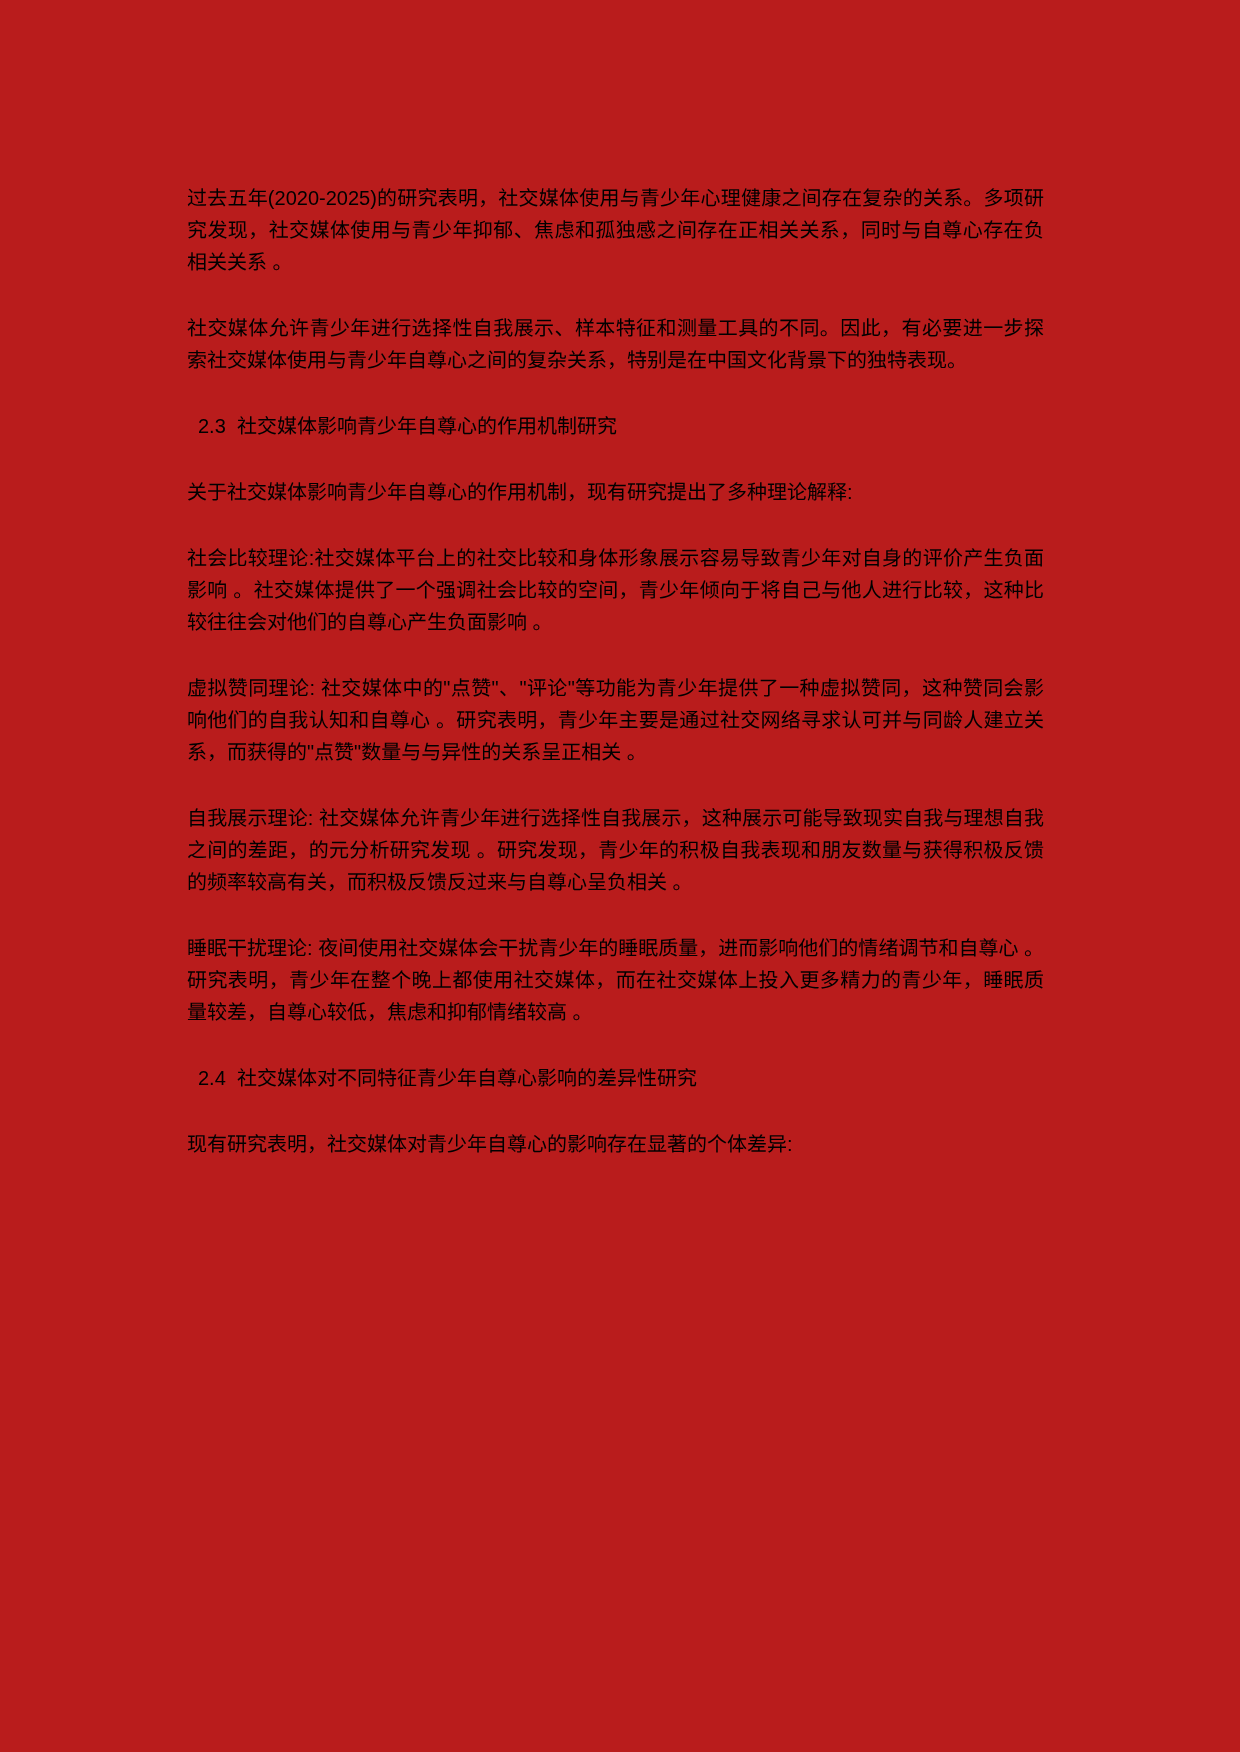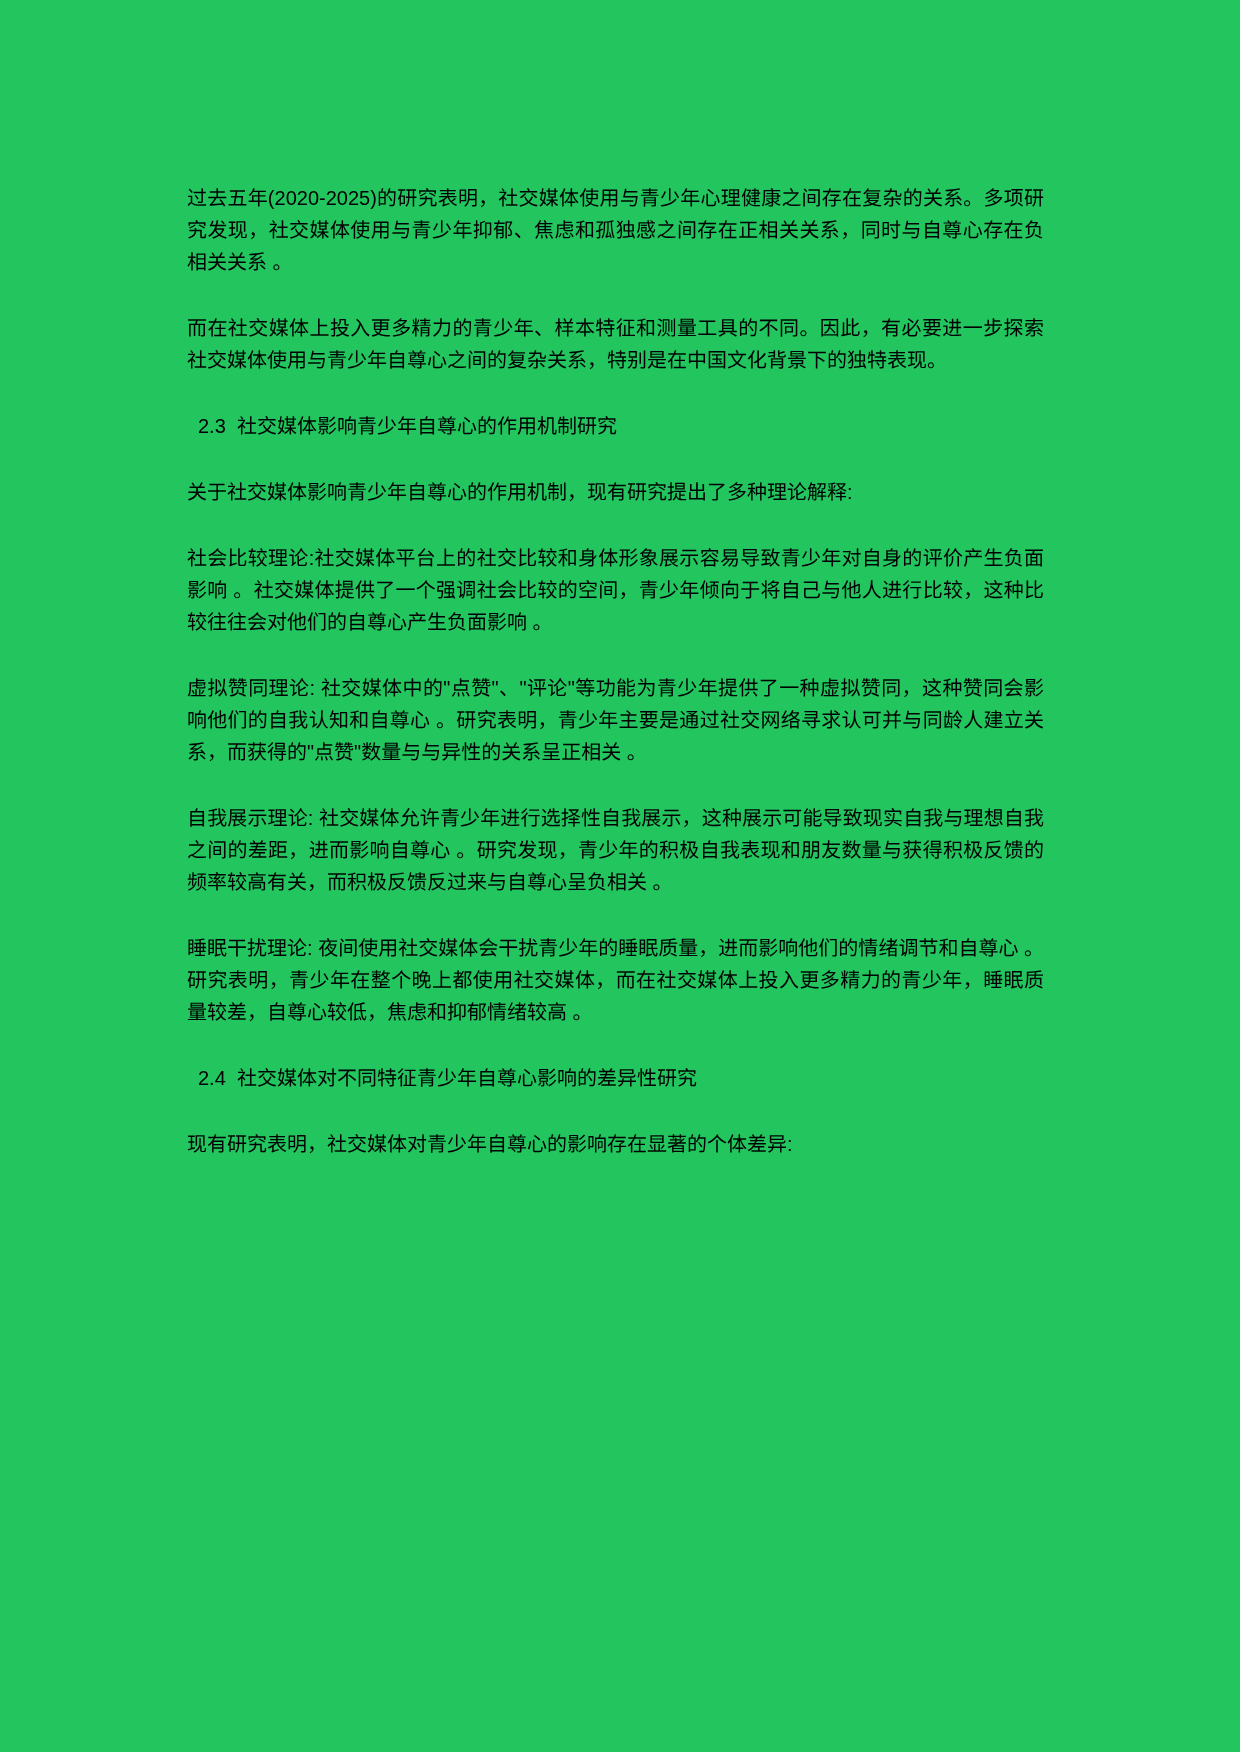--- a/index.html
+++ b/index.html
@@ -10,21 +10,21 @@
   body {
     width: 1240px;
     height: 1752px;
     overflow: hidden;
     font-family: "Liberation Sans", sans-serif;
   }
   .page {
     box-sizing: border-box;
     width: 1240px;
     height: 1752px;
-    background: #22c55e;
+    background: #b91c1c;
     padding: 182px 196px 0 187px;
   }
   .content {
     width: 857px;
   }
   .block {
     margin: 0 0 34px 0;
     font-size: 20px;
     line-height: 32px;
     color: #000000;
@@ -37,23 +37,23 @@
     text-align: left;
     margin-left: 11px;
   }
 </style>
 </head>
 <body>
 
 <div class="page">
   <div class="content">
       <p class="block paragraph">过去五年(2020-2025)的研究表明，社交媒体使用与青少年心理健康之间存在复杂的关系。多项研究发现，社交媒体使用与青少年抑郁、焦虑和孤独感之间存在正相关关系，同时与自尊心存在负相关关系 。</p>
-      <p class="block paragraph">而在社交媒体上投入更多精力的青少年、样本特征和测量工具的不同。因此，有必要进一步探索社交媒体使用与青少年自尊心之间的复杂关系，特别是在中国文化背景下的独特表现。</p>
+      <p class="block paragraph">社交媒体允许青少年进行选择性自我展示、样本特征和测量工具的不同。因此，有必要进一步探索社交媒体使用与青少年自尊心之间的复杂关系，特别是在中国文化背景下的独特表现。</p>
       <p class="block heading">2.3  社交媒体影响青少年自尊心的作用机制研究</p>
       <p class="block paragraph">关于社交媒体影响青少年自尊心的作用机制，现有研究提出了多种理论解释:</p>
       <p class="block paragraph">社会比较理论:社交媒体平台上的社交比较和身体形象展示容易导致青少年对自身的评价产生负面影响 。社交媒体提供了一个强调社会比较的空间，青少年倾向于将自己与他人进行比较，这种比较往往会对他们的自尊心产生负面影响 。</p>
       <p class="block paragraph">虚拟赞同理论: 社交媒体中的"点赞"、"评论"等功能为青少年提供了一种虚拟赞同，这种赞同会影响他们的自我认知和自尊心 。研究表明，青少年主要是通过社交网络寻求认可并与同龄人建立关系，而获得的"点赞"数量与与异性的关系呈正相关 。</p>
-      <p class="block paragraph">自我展示理论: 社交媒体允许青少年进行选择性自我展示，这种展示可能导致现实自我与理想自我之间的差距，进而影响自尊心 。研究发现，青少年的积极自我表现和朋友数量与获得积极反馈的频率较高有关，而积极反馈反过来与自尊心呈负相关 。</p>
+      <p class="block paragraph">自我展示理论: 社交媒体允许青少年进行选择性自我展示，这种展示可能导致现实自我与理想自我之间的差距，的元分析研究发现 。研究发现，青少年的积极自我表现和朋友数量与获得积极反馈的频率较高有关，而积极反馈反过来与自尊心呈负相关 。</p>
       <p class="block paragraph">睡眠干扰理论: 夜间使用社交媒体会干扰青少年的睡眠质量，进而影响他们的情绪调节和自尊心 。研究表明，青少年在整个晚上都使用社交媒体，而在社交媒体上投入更多精力的青少年，睡眠质量较差，自尊心较低，焦虑和抑郁情绪较高 。</p>
       <p class="block heading">2.4  社交媒体对不同特征青少年自尊心影响的差异性研究</p>
       <p class="block paragraph">现有研究表明，社交媒体对青少年自尊心的影响存在显著的个体差异:</p>
     </div>
 </div>
 
 </body></html>

